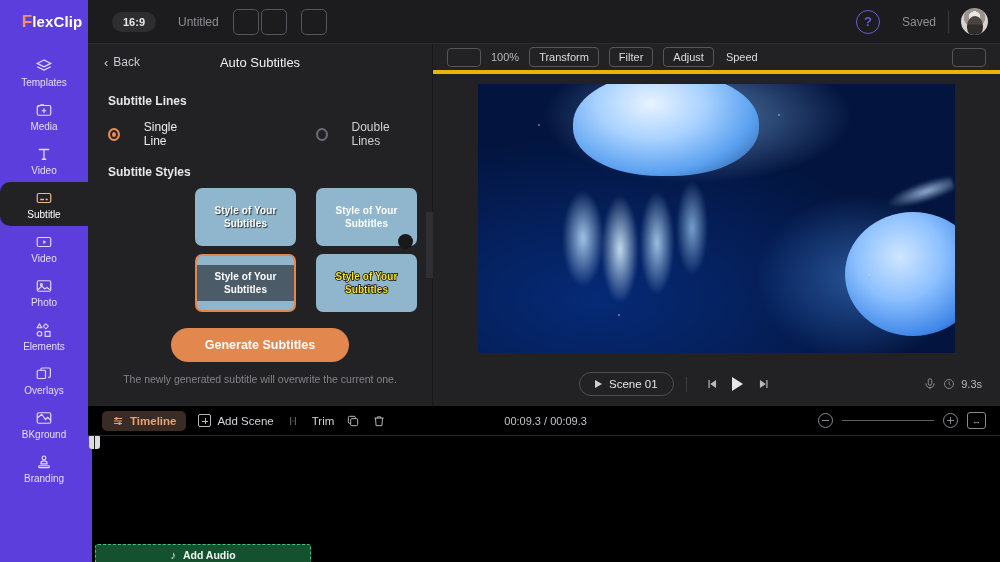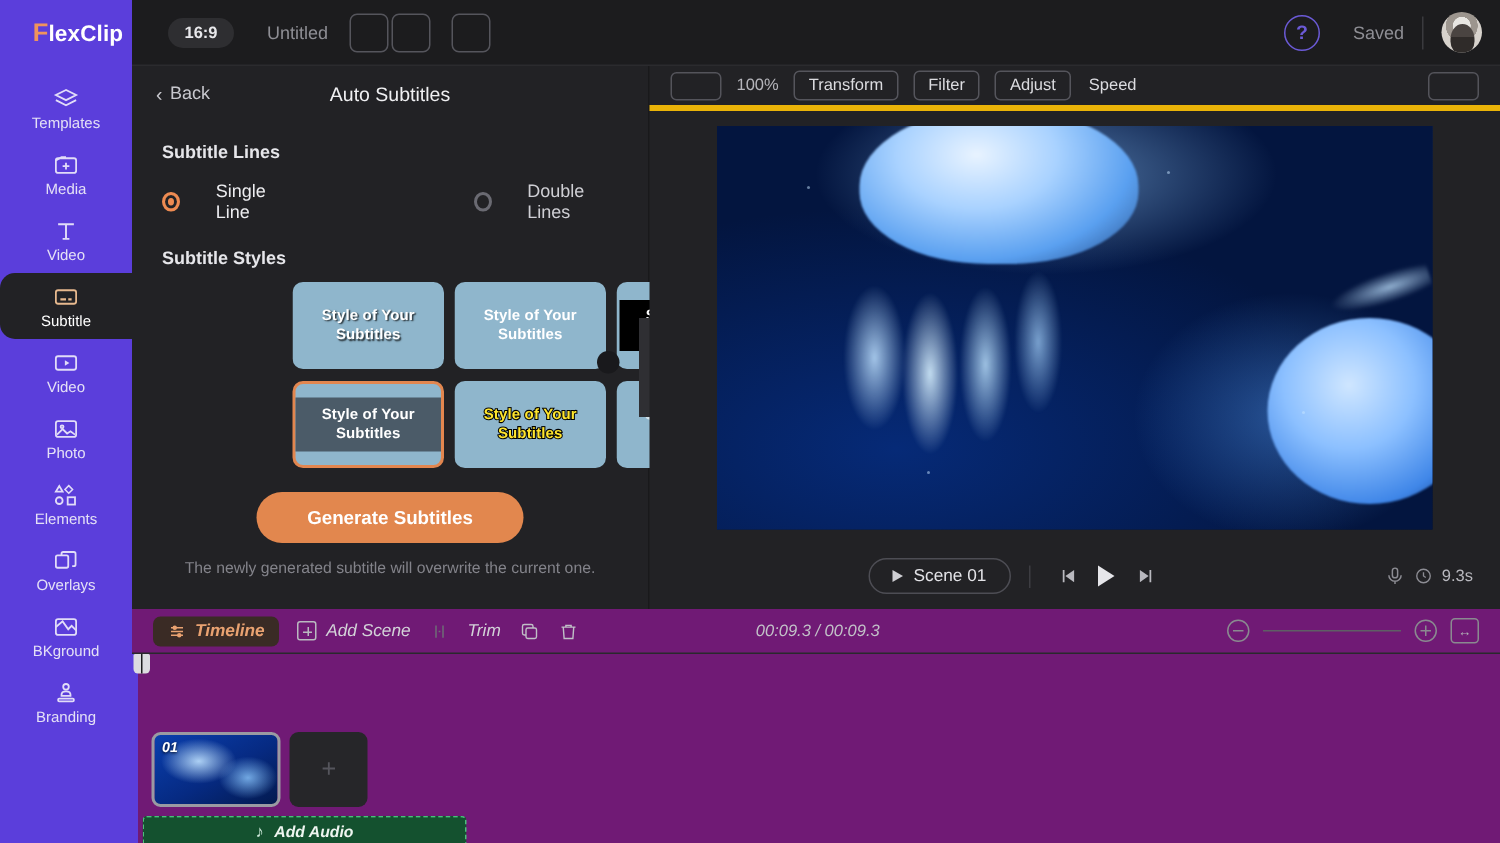--- a/index.html
+++ b/index.html
@@ -87,21 +87,21 @@
   .panel-title { width: 100%; text-align: center; font-size: 13px; color: #f0f0f2; }
   .sec-label { font-size: 12px; color: #e6e6ea; font-weight: 700; margin: 14px 0 0 20px; }
   .radio-row { display: flex; margin: 12px 0 0 20px; width: 305px; }
   .radio { display: flex; align-items: center; gap: 24px; cursor: pointer; font-size: 12px; color: #cfcfd4; }
   .radio .dot { width: 13px; height: 13px; border-radius: 50%; border: 2px solid #6a6a72; display:block; }
   .radio.sel .dot { border-color: #EE8B52; box-shadow: inset 0 0 0 2px #222225, inset 0 0 0 9px #EE8B52; }
   .radio.sel { color: #ededf0; }
   .radio.second { margin-left: 120px; }
 
   .styles-grid {
-    display: grid; grid-template-columns: repeat(3, 101px); gap: 8px 7px;
+    display: grid; grid-template-columns: repeat(3, 101px); gap: 8px 20px;
     margin: 9px 0 0 107px; width: 316px;
   }
   .style-card {
     height: 58px; border-radius: 7px; background: #8FB6CC; display: flex;
     align-items: center; justify-content: center; cursor: pointer;
     border: 2px solid transparent; position: relative;
   }
   .style-card.sel { border-color: #E2864F; }
   .style-card .txt {
     font-size: 10px; font-weight: 700; line-height: 13px; text-align: center;
@@ -186,21 +186,21 @@
     border-radius: 14px; padding: 5px 15px; font-size: 11.5px; color: #e3e3e7; cursor: pointer;
     margin-left: 128px;
   }
   .tri { width: 0; height: 0; border-left: 7px solid #cfcfd4; border-top: 4.5px solid transparent; border-bottom: 4.5px solid transparent; }
   .tri.big { border-left-width: 11px; border-top-width: 7px; border-bottom-width: 7px; border-left-color:#e6e6ea; }
   .sep { width: 1px; height: 15px; background: #3d3d42; margin: 0 12px; }
   .ctl { width: 26px; height: 26px; display: flex; align-items: center; justify-content: center; cursor: pointer; }
   .dur { display: flex; align-items: center; gap: 6px; font-size: 11px; color: #b8b8be; }
 
   
-  .timeline { position: absolute; left: 88px; top: 406px; width: 912px; height: 156px; background: #701a75; font-style: italic; }
+  .timeline { position: absolute; left: 88px; top: 406px; width: 912px; height: 156px; background: #000000; }
   .tl-bar { height: 30px; display: flex; align-items: center; gap: 12px; padding: 0 14px; border-bottom: 1px solid #29292c; }
   .tl-pill {
     display: flex; align-items: center; gap: 6px; background: #3a2b25; color: #E9A271;
     border-radius: 5px; padding: 4px 10px; font-size: 11.5px; font-weight: 700; cursor: pointer;
   }
   .tl-act { display: flex; align-items: center; gap: 6px; font-size: 11.5px; color: #d3d3d8; cursor: pointer; }
   .plus-sq { width: 13px; height: 13px; border: 1px solid #b9b9c0; border-radius: 2px; position: relative; }
   .plus-sq::before, .plus-sq::after { content:""; position:absolute; background:#b9b9c0; }
   .plus-sq::before { left:2.5px; top:5.5px; width:6px; height:1px; }
   .plus-sq::after { left:5.5px; top:2.5px; width:1px; height:6px; }
@@ -503,26 +503,20 @@
         <div class="circ"></div>
         <div class="zline"></div>
         <div class="circ plus"></div>
         <div class="fit-box">↔</div>
       </div>
     </div>
 
     <div class="tl-body">
       <div class="playhead"></div>
       <div class="ph-knob"></div>
-      <div class="track-row">
-        <div class="thumb">
-          <span class="thumb-num">01</span>
-        </div>
-        <div class="add-scene-box">+</div>
-      </div>
       <div class="audio-bar">
         <span class="note-ic">♪</span>
         <span>Add Audio</span>
       </div>
     </div>
   </div>
 
 </div>
 
 </body></html>

